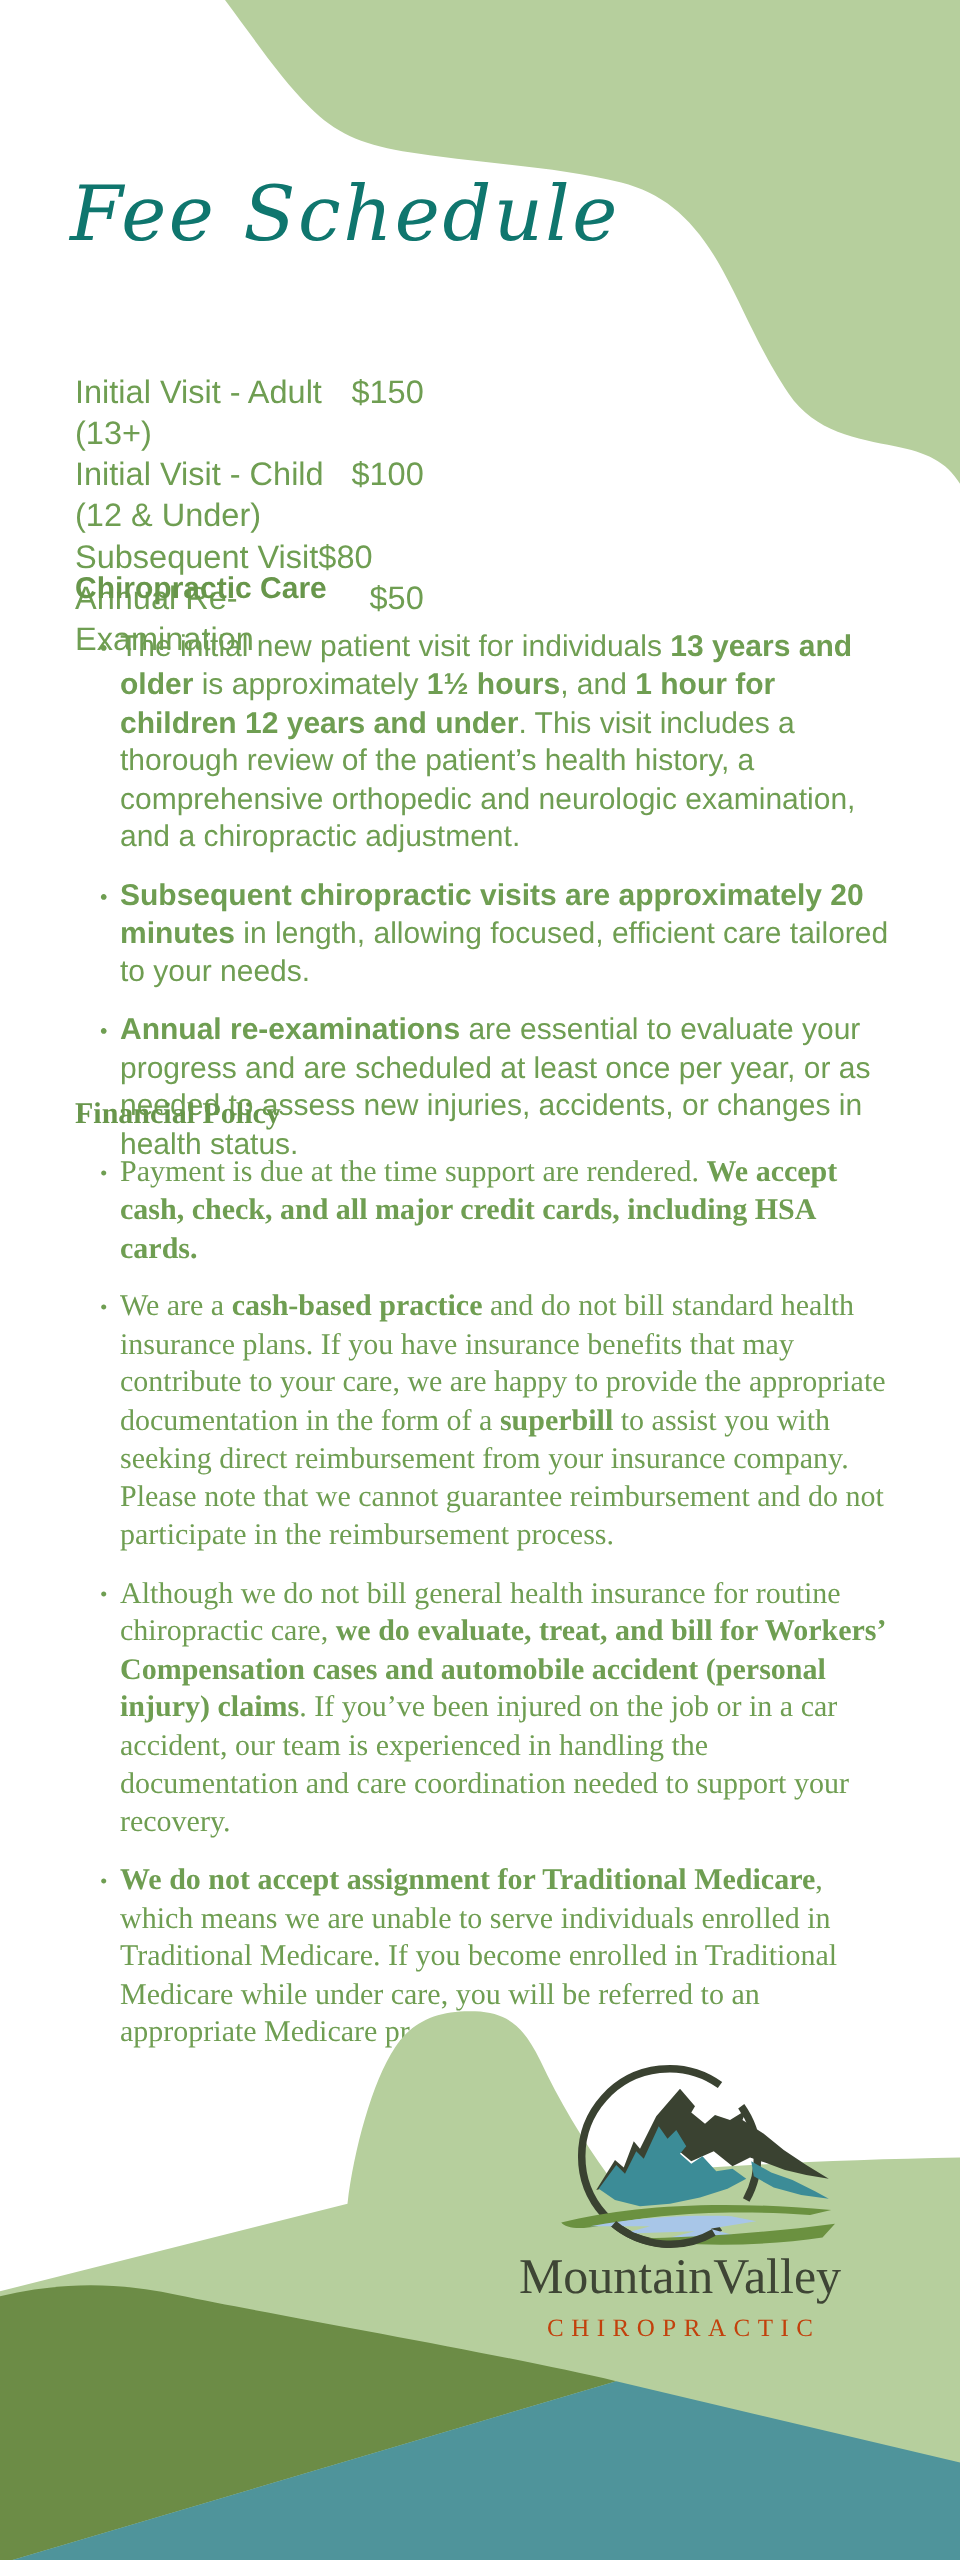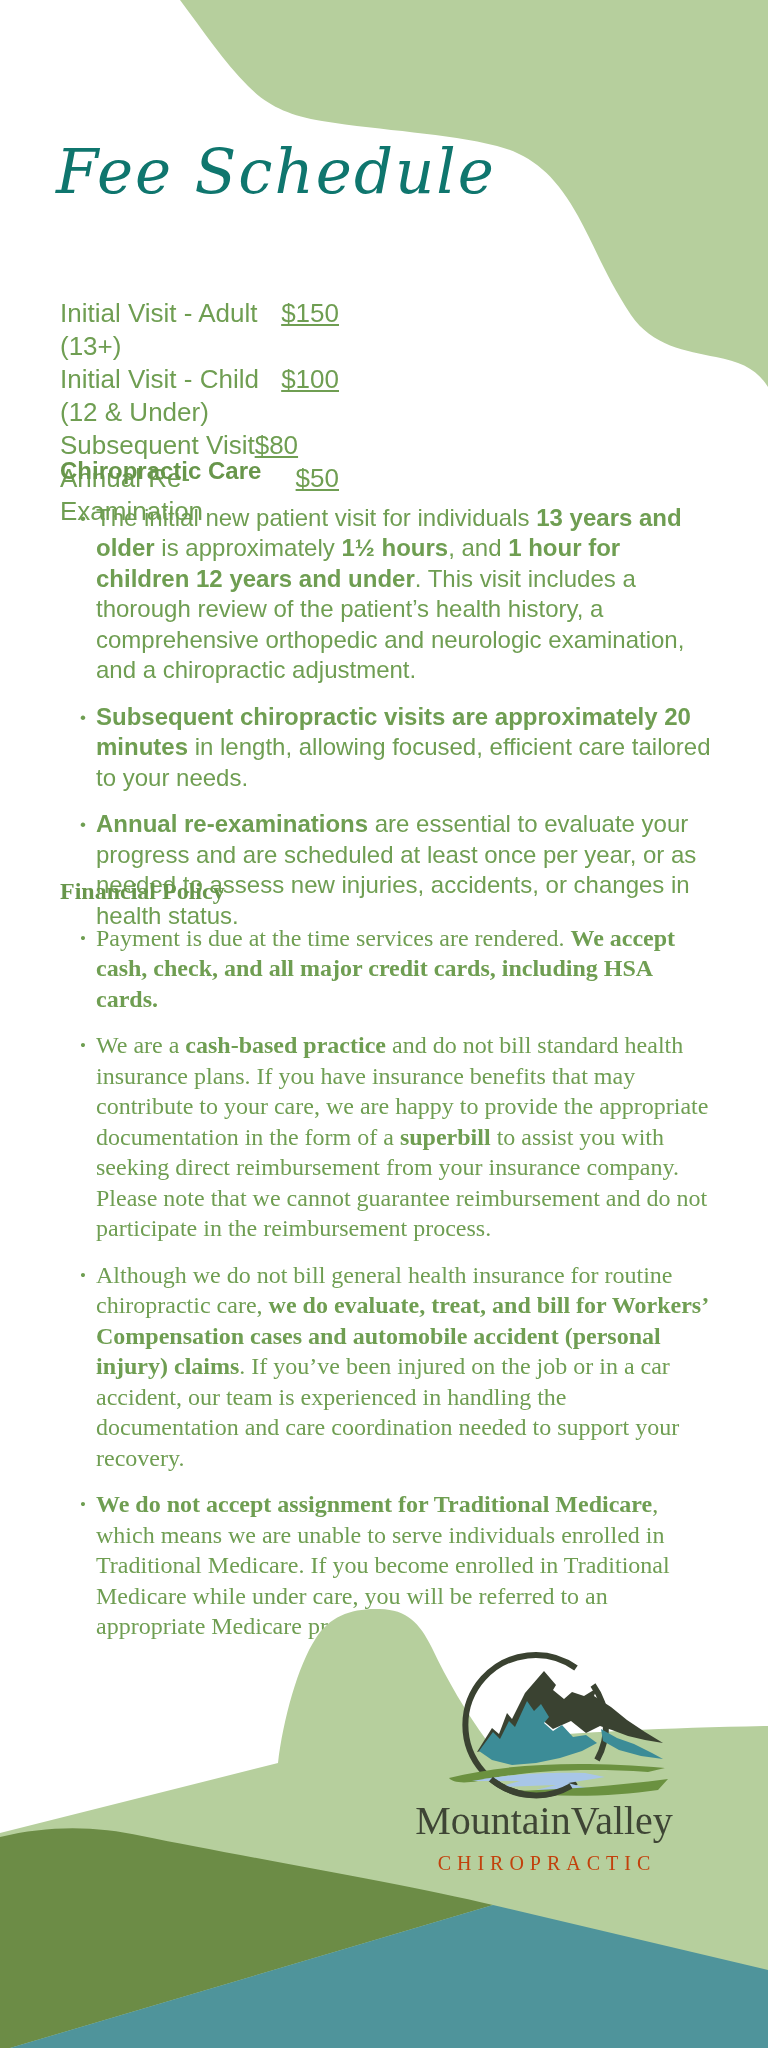--- a/index.html
+++ b/index.html
@@ -15,21 +15,21 @@
     position:absolute;left:56px;top:136px;margin:0;
     font-family:"DejaVu Serif",serif;font-style:italic;font-weight:400;
     font-size:61px;letter-spacing:2px;color:#0f766e;
   }
 
   .fee-table{
     position:absolute;left:60px;top:297px;width:279px;
     font-size:26px;line-height:33px;color:#6f9e52;
   }
   .fee-row{display:flex;}
-  .fee-price{text-align:right;text-decoration:underline;}
+  .fee-price{text-align:right;}
 
   .section{
     position:absolute;left:60px;width:655px;
     color:#6f9e52;font-size:24px;line-height:30.5px;
   }
   .sec-0{top:456px;}
   .sec-1{top:876px;font-family:Liberation Serif, serif;}
   .sec-heading{
     font-size:24px;font-weight:bold;margin:0 0 5px 0;color:#68964b;
   }
@@ -86,21 +86,21 @@
       <h2 class="sec-heading">Chiropractic Care</h2>
       <ul class="bullets">
         <li><span>The initial new patient visit for individuals </span><strong>13 years and older</strong><span> is approximately </span><strong>1½ hours</strong><span>, and </span><strong>1 hour for children 12 years and under</strong><span>. This visit includes a thorough review of the patient’s health history, a comprehensive orthopedic and neurologic examination, and a chiropractic adjustment.</span></li>
         <li><strong>Subsequent chiropractic visits are approximately 20 minutes</strong><span> in length, allowing focused, efficient care tailored to your needs.</span></li>
         <li><strong>Annual re-examinations</strong><span> are essential to evaluate your progress and are scheduled at least once per year, or as needed to assess new injuries, accidents, or changes in health status.</span></li>
       </ul>
     </section>
     <section class="section sec-1">
       <h2 class="sec-heading">Financial Policy</h2>
       <ul class="bullets">
-        <li><span>Payment is due at the time services are rendered. </span><strong>We accept cash, check, and all major credit cards, including HSA cards.</strong></li>
+        <li><span>Payment is due at the time support are rendered. </span><strong>We accept cash, check, and all major credit cards, including HSA cards.</strong></li>
         <li><span>We are a </span><strong>cash-based practice</strong><span> and do not bill standard health insurance plans. If you have insurance benefits that may contribute to your care, we are happy to provide the appropriate documentation in the form of a </span><strong>superbill</strong><span> to assist you with seeking direct reimbursement from your insurance company. Please note that we cannot guarantee reimbursement and do not participate in the reimbursement process.</span></li>
         <li><span>Although we do not bill general health insurance for routine chiropractic care, </span><strong>we do evaluate, treat, and bill for Workers’ Compensation cases and automobile accident (personal injury) claims</strong><span>. If you’ve been injured on the job or in a car accident, our team is experienced in handling the documentation and care coordination needed to support your recovery.</span></li>
         <li><strong>We do not accept assignment for Traditional Medicare</strong><span>, which means we are unable to serve individuals enrolled in Traditional Medicare. If you become enrolled in Traditional Medicare while under care, you will be referred to an appropriate Medicare provider.</span></li>
       </ul>
     </section>
   </div>
 
 <svg id="bottom-deco" class="deco" width="768" height="448" viewBox="0 0 768 448" aria-hidden="true">
 
   <path d="M0,233 L278,163 C283,120 298,65 316,38 C330,16 352,8 380,9 C407,10 419,22 432,48

